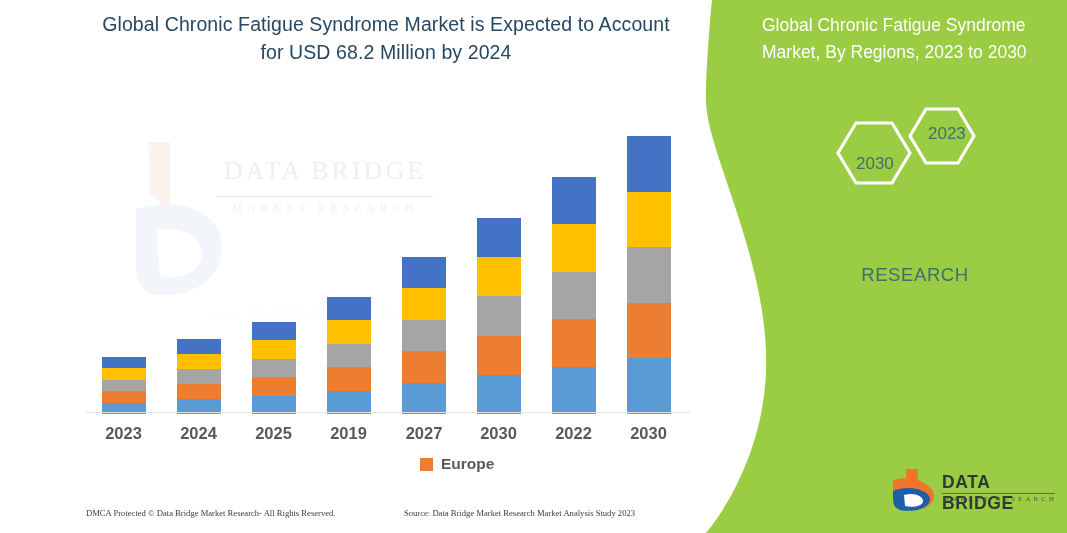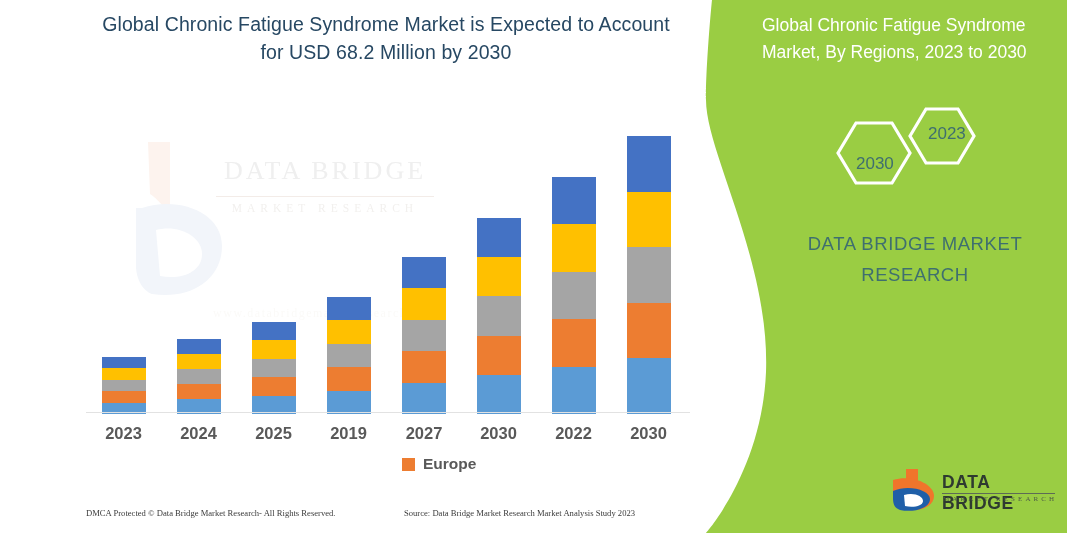--- a/index.html
+++ b/index.html
@@ -228,21 +228,21 @@
 
 <div id="root">
 
   <svg class="green-panel" viewBox="0 0 1067 533" width="1067" height="533">
     <path d="M 712 0 L 1067 0 L 1067 533 L 706 533
              C 706 533 762 470 766 372
              C 770 262 706 152 706 100
              C 706 62 712 0 712 0 Z" fill="#9ACD43"></path>
   </svg>
 
-  <div class="chart-title">Global Chronic Fatigue Syndrome Market is Expected to Account for USD 68.2 Million by 2030</div>
+  <div class="chart-title">Global Chronic Fatigue Syndrome Market is Expected to Account for USD 68.2 Million by 2024</div>
 
   <div class="watermark">
     <svg width="120" height="200" viewBox="0 0 120 200" style="position:absolute;left:0;top:0;">
       <path d="M18 4 L40 4 L40 78 C40 78 30 62 20 56 L18 4 Z" fill="#fdf3ee"></path>
       <path d="M12 70 C48 58 92 74 92 108 C92 142 60 162 22 156 C22 156 8 152 6 130 L6 70 Z" fill="#f2f5fa"></path>
       <path d="M26 92 C48 86 72 98 72 116 C72 134 52 142 30 138 L26 92 Z" fill="#ffffff"></path>
     </svg>
     <div class="wm-text">DATA BRIDGE</div>
     <div class="wm-rule"></div>
     <div class="wm-sub">MARKET RESEARCH</div>
@@ -313,42 +313,42 @@
       <div class="xlabel" style="left: 82.5px;">2024</div>
       <div class="xlabel" style="left: 157.5px;">2025</div>
       <div class="xlabel" style="left: 232.5px;">2019</div>
       <div class="xlabel" style="left: 308px;">2027</div>
       <div class="xlabel" style="left: 382.5px;">2030</div>
       <div class="xlabel" style="left: 457.5px;">2022</div>
       <div class="xlabel" style="left: 532.5px;">2030</div>
     </div>
 
   <div class="legend" id="legend">
-      <div class="legend-item" style="left: 316px;">
+      <div class="legend-item" style="left: 334px;">
         <span class="legend-swatch" style="background: rgb(237, 125, 49);"></span>
         <span class="legend-label">Europe</span>
       </div>
     </div>
 
   <div class="footer-left">DMCA Protected © Data Bridge Market Research- All Rights Reserved.</div>
   <div class="footer-right">Source: Data Bridge Market Research  Market Analysis Study 2023</div>
 
   <div class="panel-title">Global Chronic Fatigue Syndrome Market, By Regions, 2023 to 2030</div>
 
   <div class="hex-wrap">
     <svg width="200" height="110" viewBox="0 0 200 110" style="position:absolute;left:0;top:0;">
       <polygon points="18,58 36,28 72,28 90,58 72,88 36,88" fill="none" stroke="#ffffff" stroke-width="3.2"></polygon>
       <polygon points="90,41 106,14 138,14 154,41 138,68 106,68" fill="none" stroke="#ffffff" stroke-width="3.2"></polygon>
     </svg>
     <div class="hex-label hex-2023">2023</div>
     <div class="hex-label hex-2030">2030</div>
   </div>
 
   <div class="dbmr-text">
-    <span>DATA BRIDGE MARKET</span><br>
+    <br>
     <span>RESEARCH</span>
   </div>
 
   <div class="logo">
     <svg width="50" height="46" viewBox="0 0 50 46" style="position:absolute;left:0;top:0;">
       <path d="M16 1 L28 1 L28 27 C24 20 20 16 16 14 Z" fill="#F0752B"></path>
       <path d="M3 12 C22 6 44 16 44 28 C44 39 28 45 12 41 C12 41 4 38 3 30 Z" fill="#F0752B"></path>
       <path d="M3 23 C18 16 40 22 40 31 C40 40 24 45 10 42 C4 40 3 35 3 30 Z" fill="#1F5FA8"></path>
       <path d="M14 27 C24 24 33 28 33 33 C33 38 23 40 15 38 Z" fill="#ffffff"></path>
     </svg>

